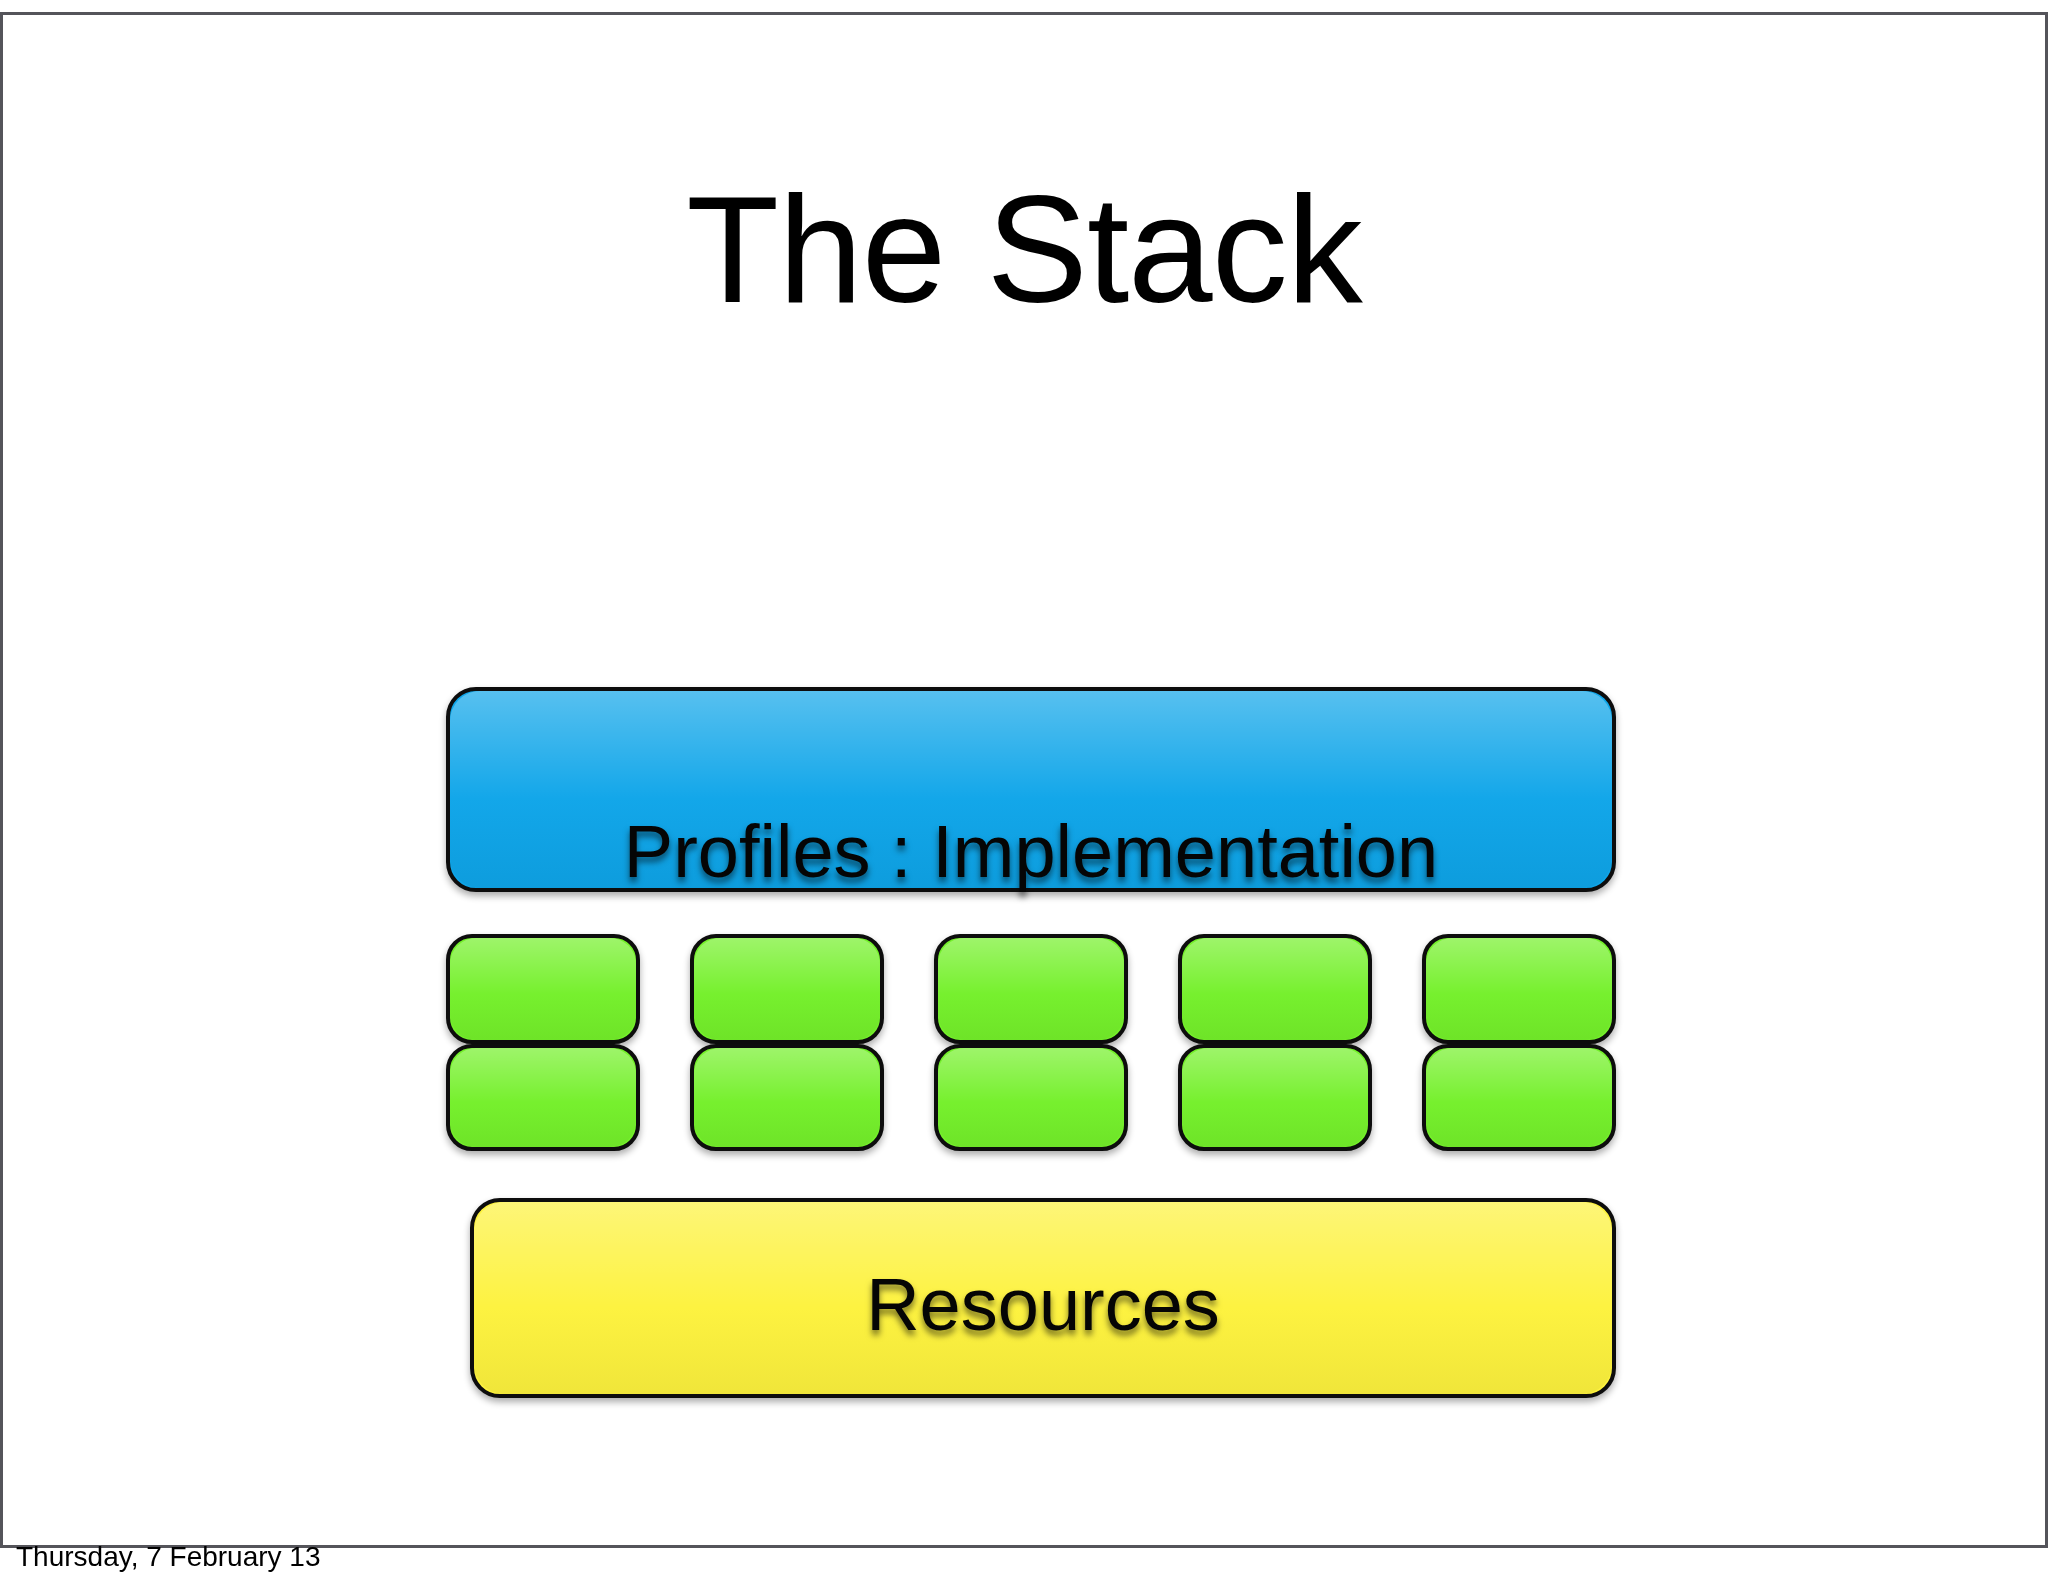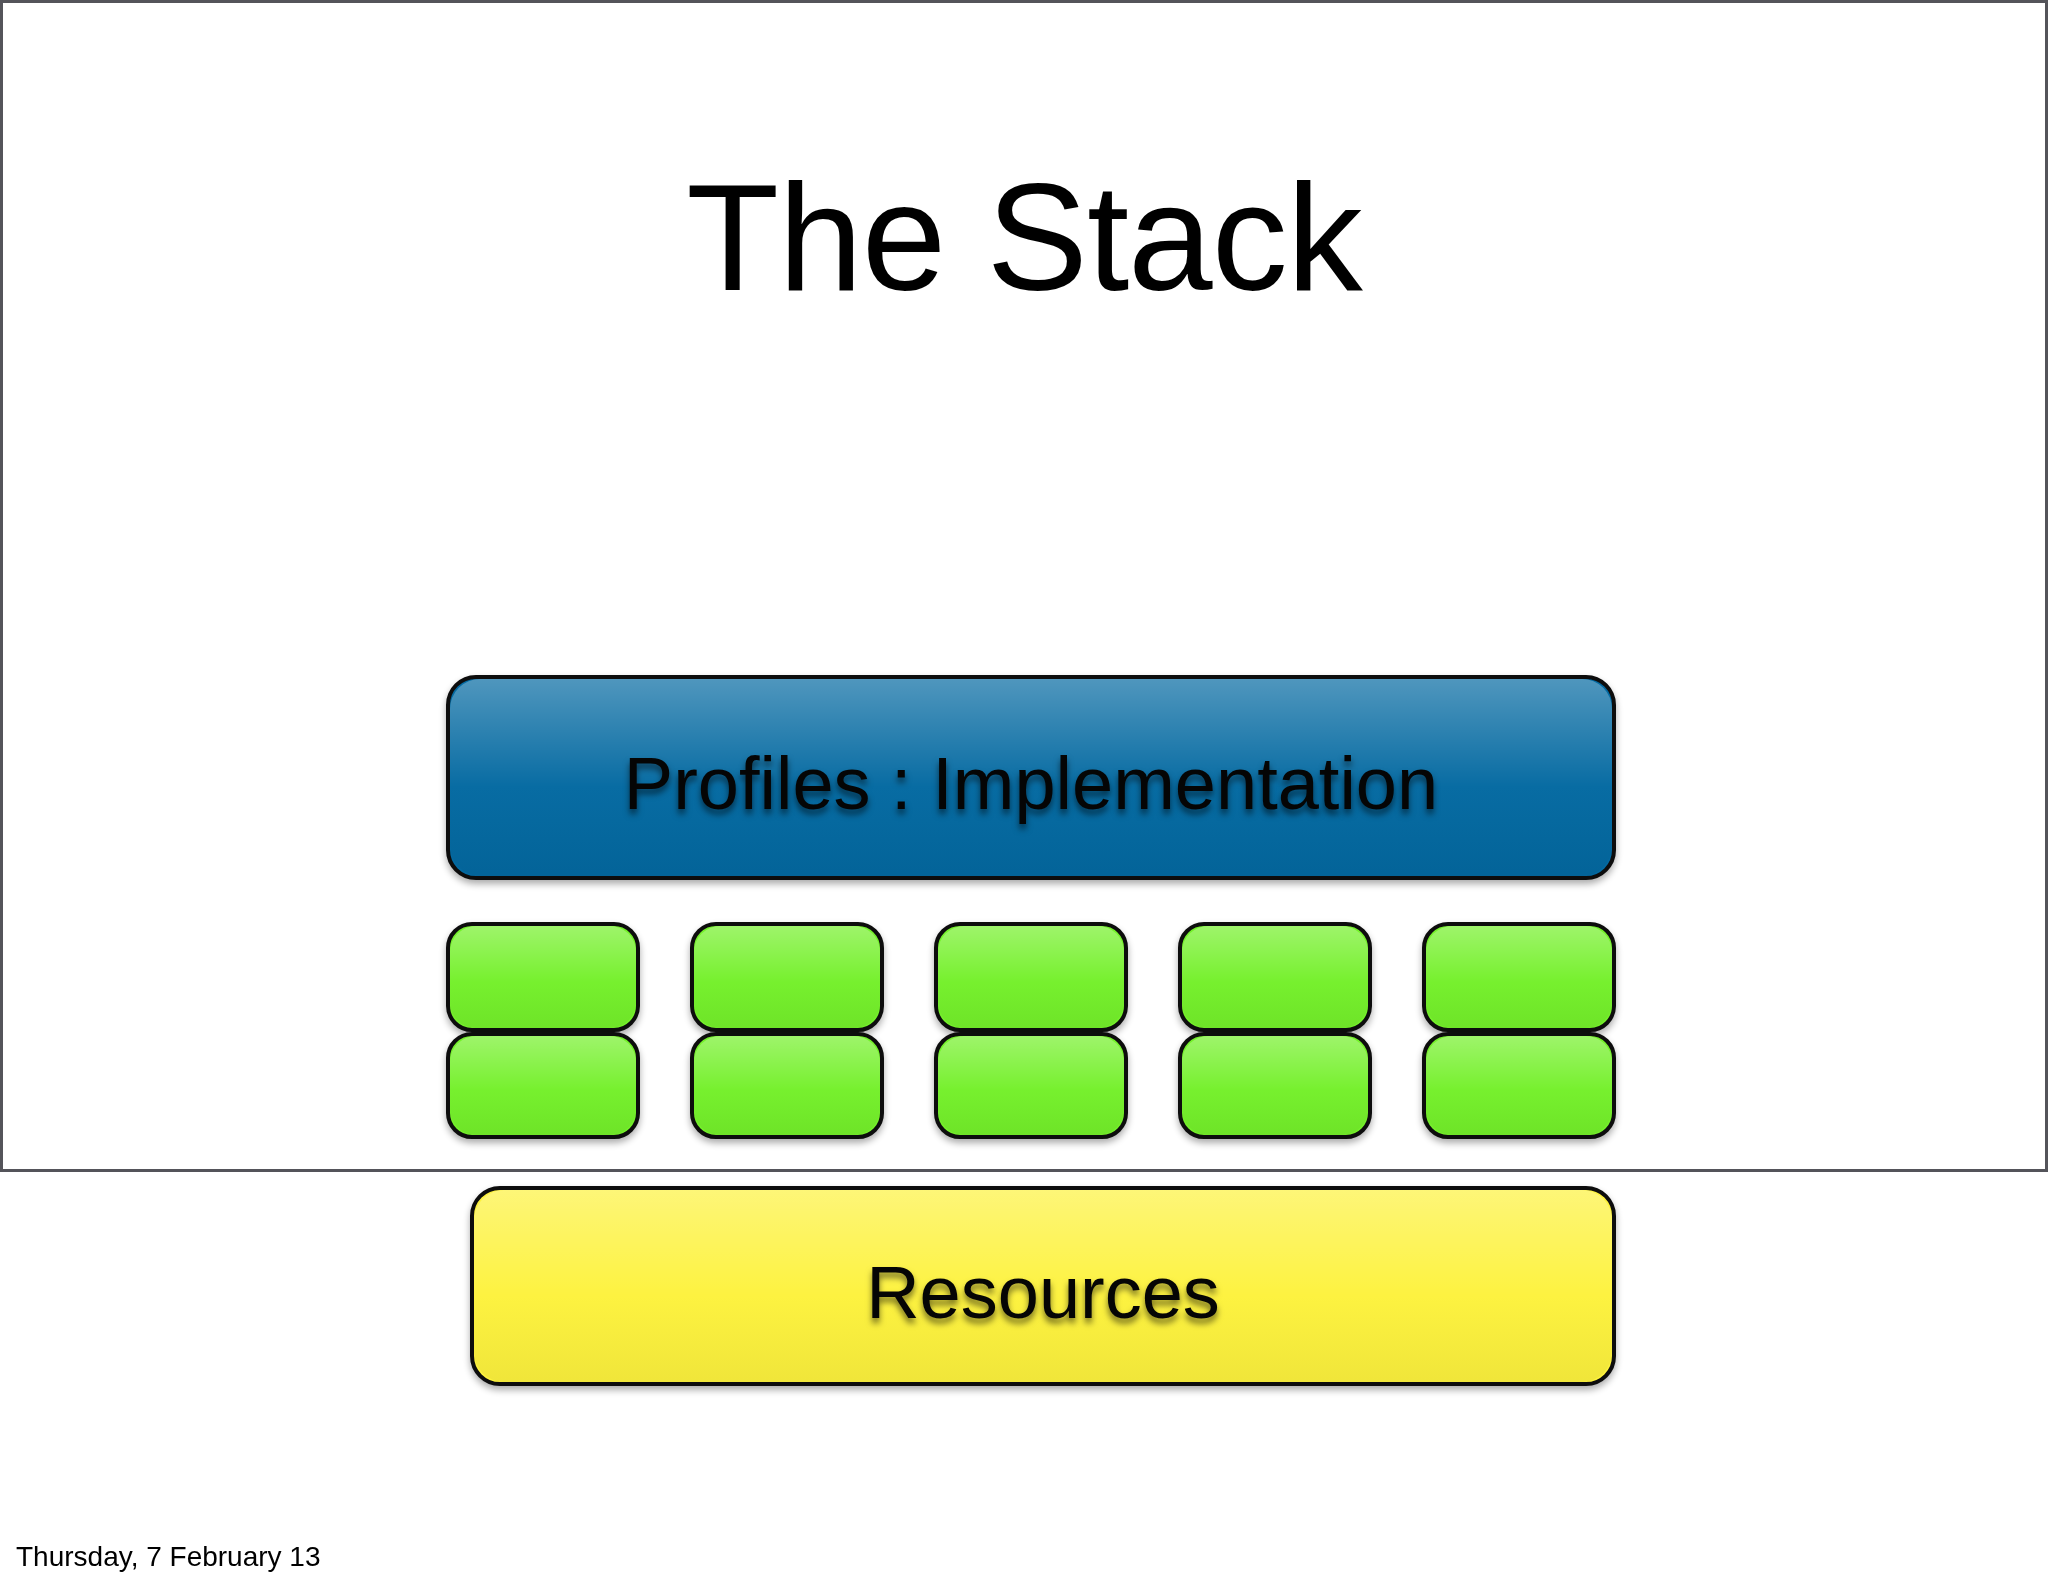--- a/index.html
+++ b/index.html
@@ -11,23 +11,23 @@
   .page {
     position: relative;
     width: 2048px;
     height: 1576px;
     background: #ffffff;
     overflow: hidden;
   }
   
   .slide {
     position: absolute;
-    left: 0; top: 0;
+    left: 0; top: 12px;
     width: 2048px;
-    height: 1172px;
+    height: 1536px;
     box-sizing: border-box;
     border: 3px solid #54545a;
     background: #ffffff;
   }
   .title {
     position: absolute;
     left: 0;
     top: 158px;
     width: 100%;
     margin: 0;
@@ -108,21 +108,21 @@
 </head>
 <body>
 
 <div class="page">
   <div class="slide">
 
     <h1 class="title">The Stack</h1>
 
     <div class="stack">
 
-      <div class="box layer layer-profiles" style="background-color: #0369a1;">
+      <div class="box layer layer-profiles" style="background-color: #0ea5e9; align-items: flex-end;">
         <span class="label">Profiles : Implementation</span>
       </div>
 
       <div class="row row-top">
         <div class="box component-box" style="background-color: rgb(116, 240, 42);"></div>
       <div class="box component-box" style="background-color: rgb(116, 240, 42);"></div>
           <div class="box component-box" style="background-color: rgb(116, 240, 42);"></div>
           <div class="box component-box" style="background-color: rgb(116, 240, 42);"></div>
           <div class="box component-box" style="background-color: rgb(116, 240, 42);"></div>
         </div>

